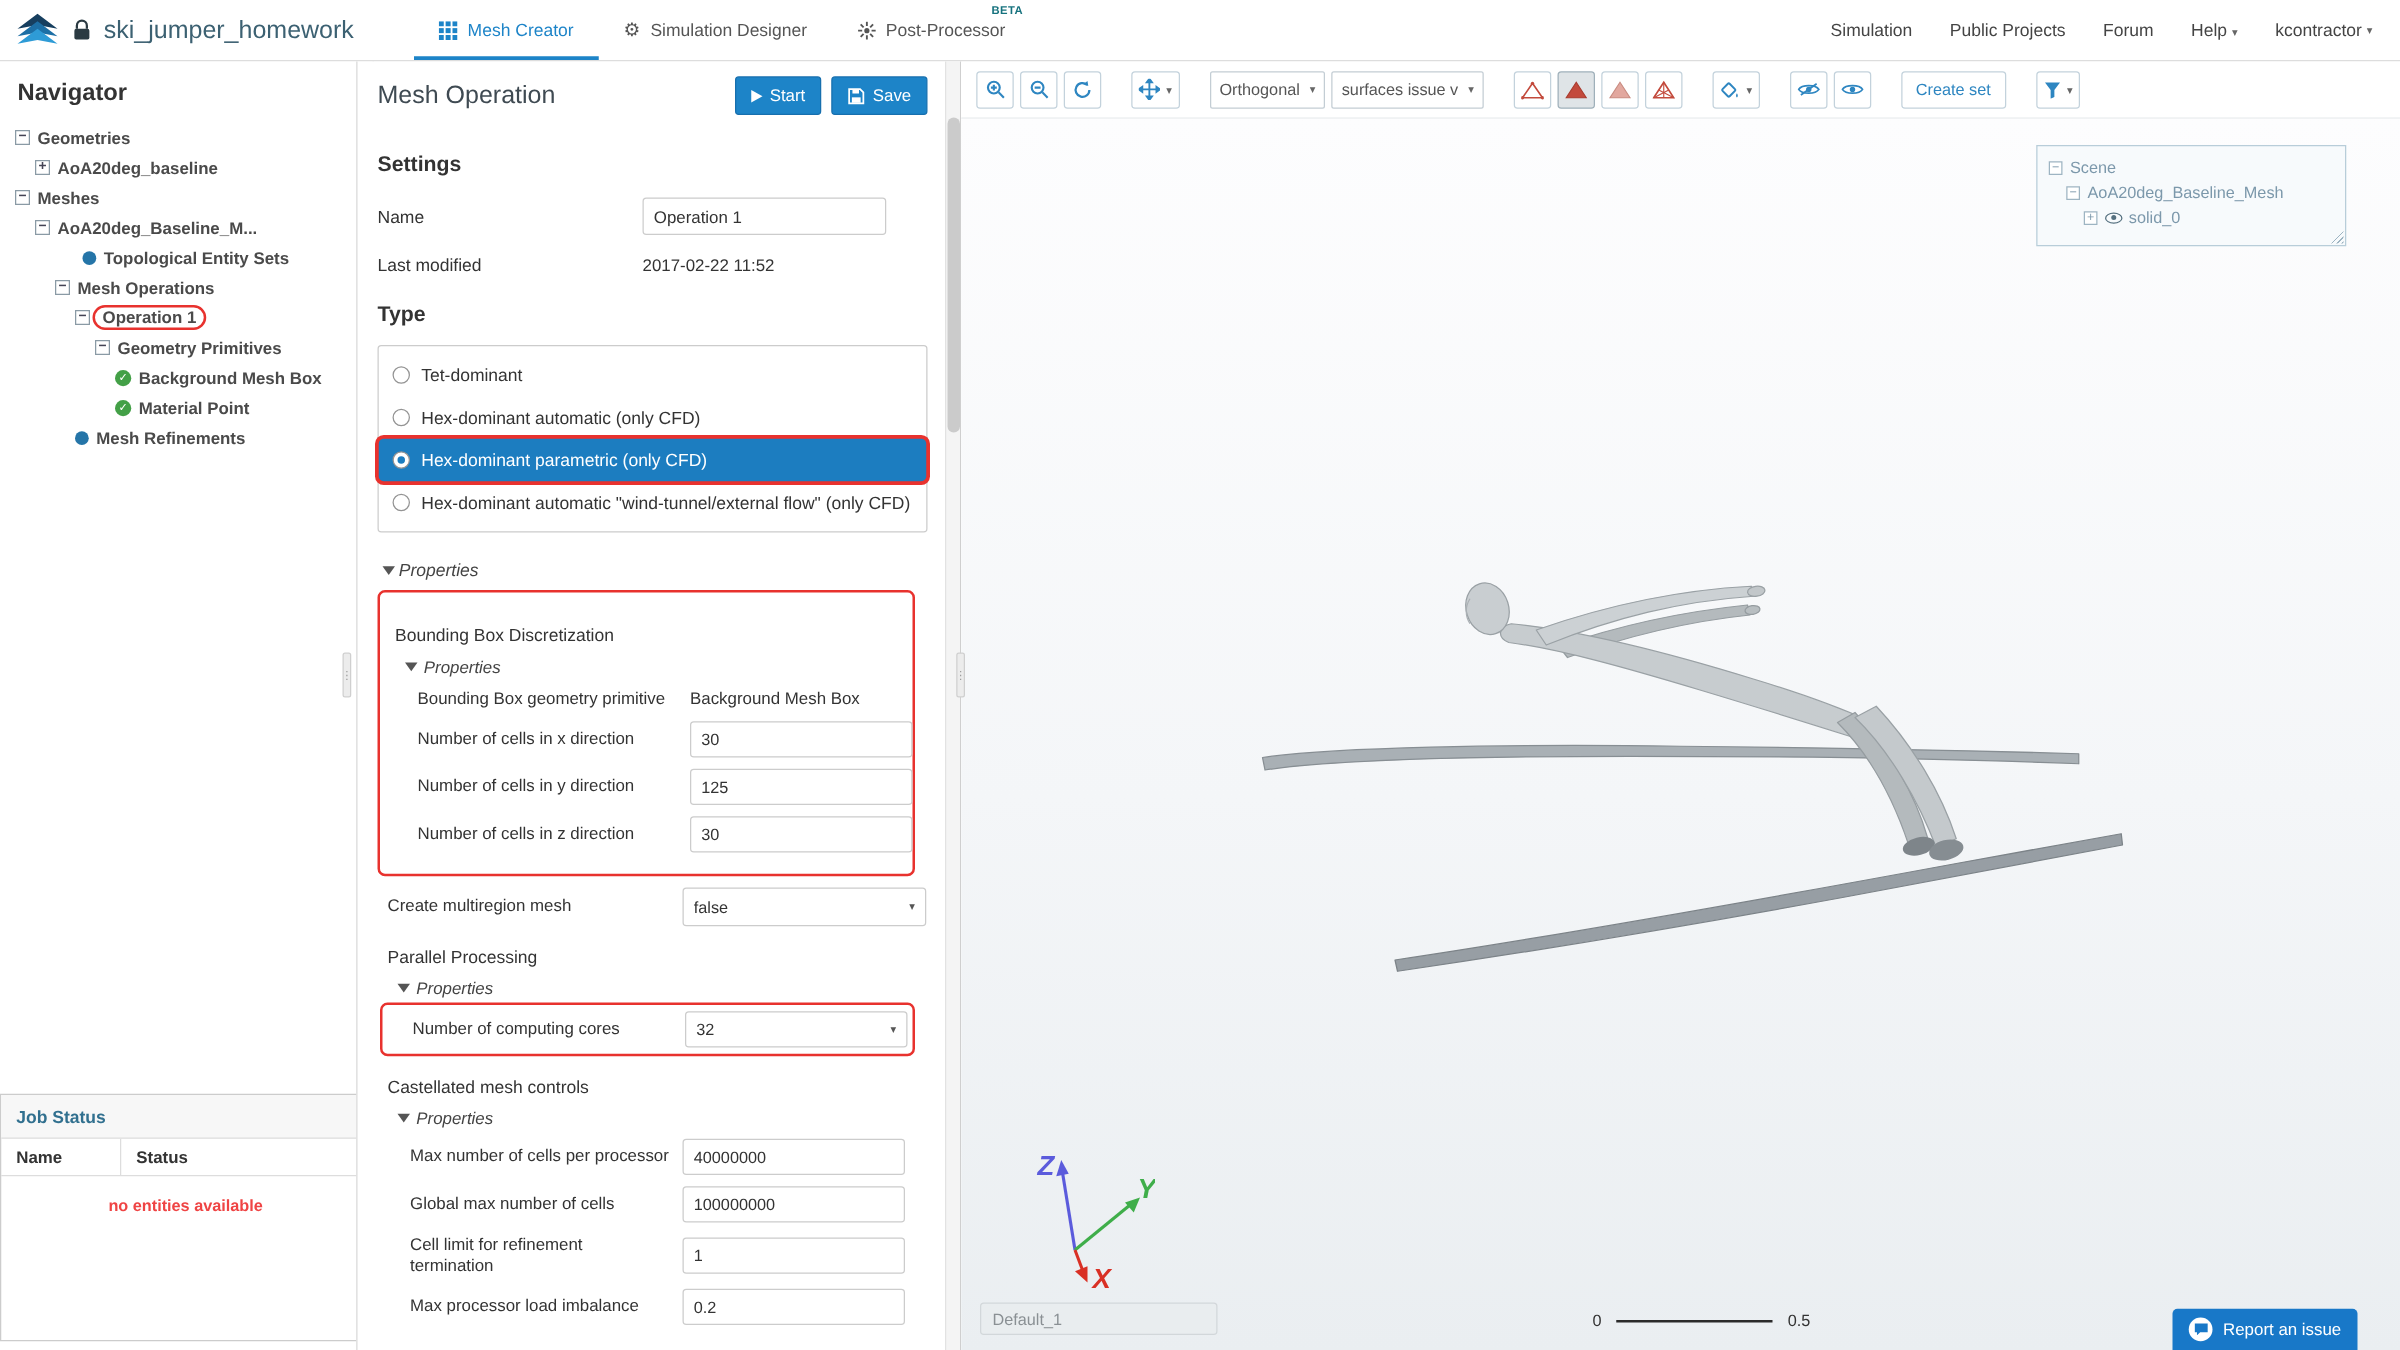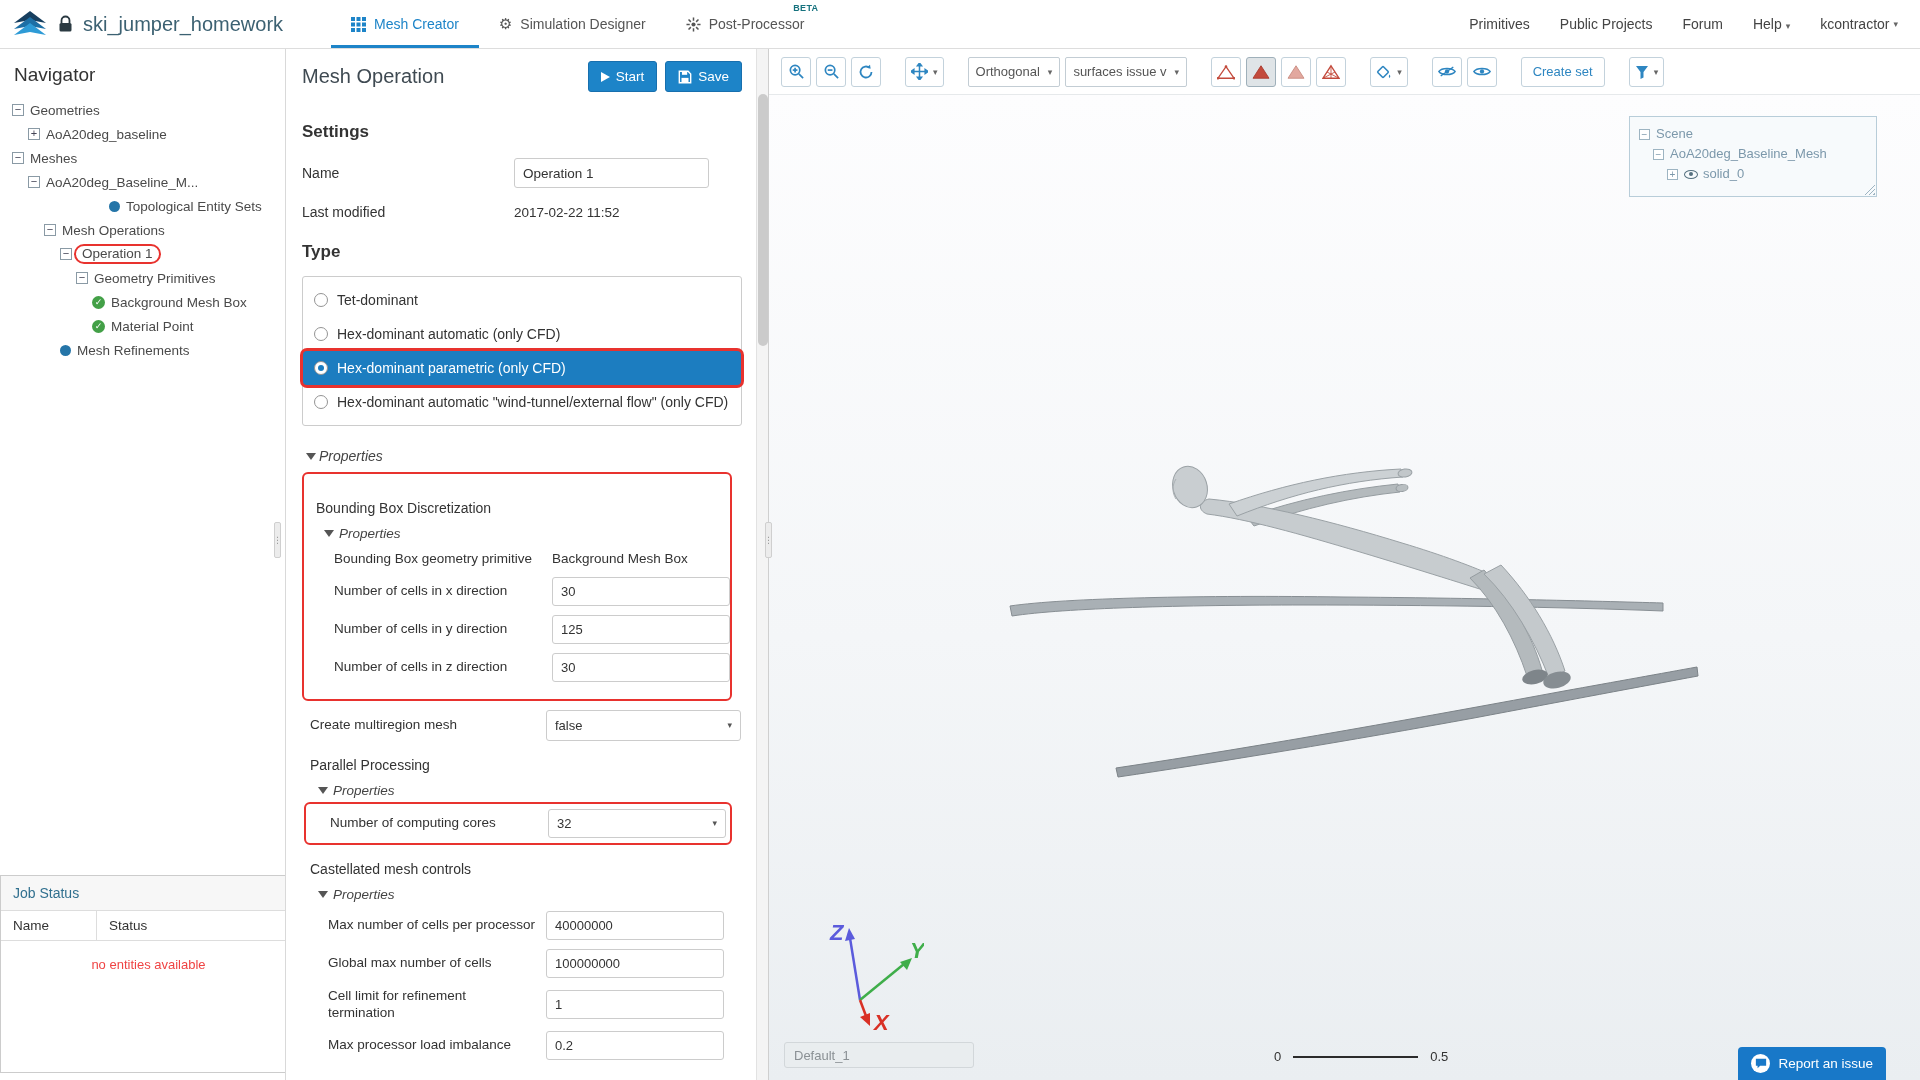--- a/index.html
+++ b/index.html
@@ -15,21 +15,21 @@
   .tab { position:relative; display:flex; align-items:center; gap:8px; padding:0 20px; font-size:14px; color:#555; cursor:pointer; }
   .tab.active { color:#1d84c8; box-shadow:inset 0 -3px 0 #1d84c8; }
   .tab .tab-ic { display:flex; align-items:center; color:inherit; font-size:15px; }
   .beta-badge { position:absolute; top:3px; right:6px; font-size:9px; font-weight:bold; color:#16727e; letter-spacing:.3px; }
   .toplinks { margin-left:auto; display:flex; align-items:center; gap:30px; font-size:14px; color:#444; }
   .toplink { cursor:pointer; }
   .caret { font-size:9px; color:#666; margin-left:4px; }
   .user-menu { display:flex; align-items:center; cursor:pointer; }
 
   
-  #sidebar { position:absolute; left:0; top:49px; width:299px; bottom:0; background:#fff; border-right:1px solid #d5d5d5; }
+  #sidebar { position:absolute; left:0; top:49px; width:299px; bottom:0; background:#fff; border-right:1px solid #d5d5d5;font-weight:bold; }
   #nav-title { font-size:19px; color:#333; padding:15px 14px 12px; }
   .tree-row { display:flex; align-items:center; height:24px; font-size:13.5px; color:#4a4a4a; cursor:default; white-space:nowrap; }
   .boxicon { width:12px; height:12px; border:1px solid #8a9aa5; background:#fff; color:#445; font-size:11px;
              line-height:9px; text-align:center; margin-right:6px; flex:none; }
   .doticon { width:11px; height:11px; border-radius:50%; background:#2575a8; margin-right:6px; flex:none; }
   .checkicon { width:13px; height:13px; border-radius:50%; background:#43a047; color:#fff; font-size:9px;
                line-height:13px; text-align:center; margin-right:6px; flex:none; }
   .red-oval { border:2px solid #e8322e; border-radius:10px; padding:0 6px; margin-left:-4px; line-height:16px; }
 
   
@@ -192,21 +192,21 @@
               <line x1="10.8" y1="10.8" x2="13.3" y2="13.3"></line>
             <line x1="13.3" y1="2.7" x2="10.8" y2="5.2"></line>
               <line x1="5.2" y1="10.8" x2="2.7" y2="13.3"></line>
           </svg>
         </span>
         <span>Post-Processor</span>
       </div>
     </nav>
 
     <div class="toplinks">
-      <span class="toplink">Primitives</span>
+      <span class="toplink">Simulation</span>
       <span class="toplink">Public Projects</span>
       <span class="toplink">Forum</span>
       <span class="toplink">
         <span>Help</span><span class="caret">▾</span>
       </span>
       <span class="user-menu">
         <span>kcontractor</span>
           <span class="caret">▾</span>
       </span>
     </div>
@@ -224,21 +224,21 @@
           <span class="tree-label">AoA20deg_baseline</span>
         </div>
         <div class="tree-row" style="padding-left: 12px;">
           <span class="boxicon">−</span>
           <span class="tree-label">Meshes</span>
         </div>
         <div class="tree-row" style="padding-left: 28px;">
           <span class="boxicon">−</span>
           <span class="tree-label">AoA20deg_Baseline_M...</span>
         </div>
-        <div class="tree-row" style="padding-left: 66px; margin-left: 43px;">
+        <div class="tree-row" style="padding-left: 66px;">
           <span class="doticon"></span>
           <span class="tree-label">Topological Entity Sets</span>
         </div>
         <div class="tree-row" style="padding-left: 44px;">
           <span class="boxicon">−</span>
           <span class="tree-label">Mesh Operations</span>
         </div>
         <div class="tree-row" style="padding-left: 60px;">
           <span class="boxicon">−</span>
           <span class="tree-label red-oval">Operation 1</span>

